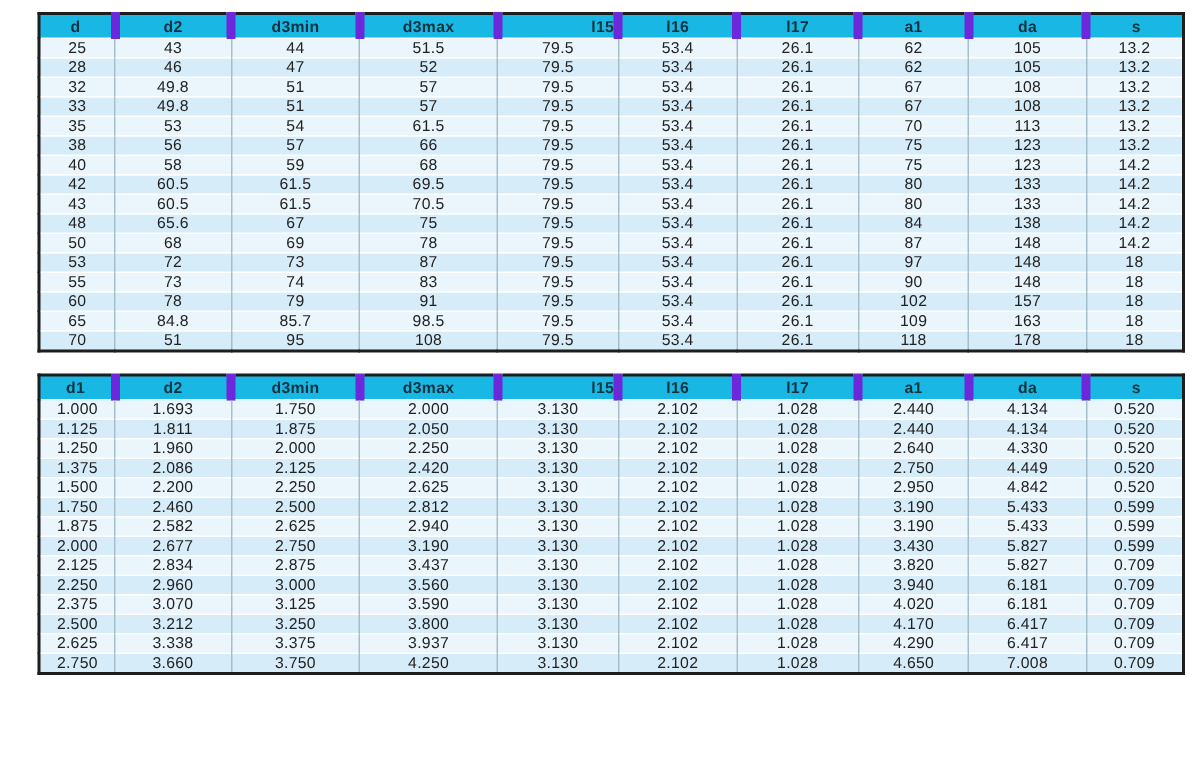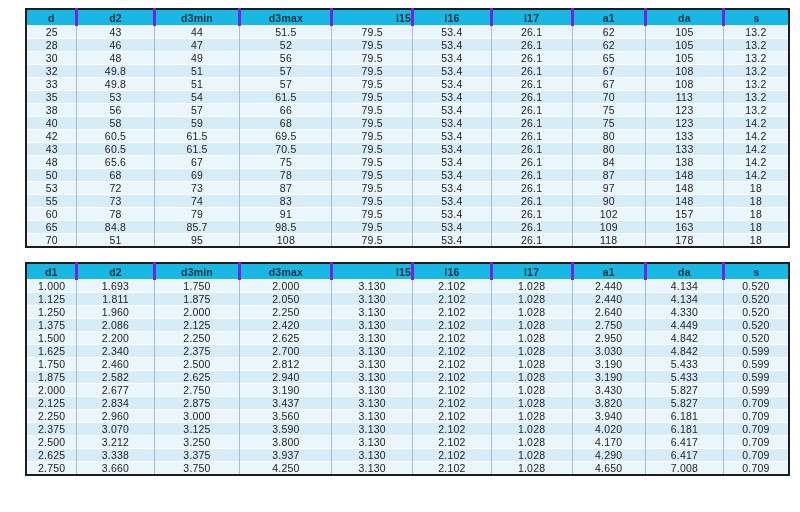--- a/index.html
+++ b/index.html
@@ -24,21 +24,21 @@
     margin: 0 0 14px 0;
   }
   table.spec-table th {
     background: #18b7e4;
     color: #10323f;
     font-size: 10.5px;
     font-weight: 700;
     height: 15px;
     padding: 0;
     text-align: center;
-    border-left: 3px solid #6d28d9;
+    border-left: 6px solid #6d28d9;
     letter-spacing: 0.2px;
   }
   table.spec-table th:first-child { border-left: none; }
   table.spec-table td {
     font-size: 10.5px;
     color: #222222;
     text-align: center;
     height: 12px;
     line-height: 12px;
     padding: 0;
@@ -100,32 +100,20 @@
           <td>47</td>
           <td>52</td>
           <td>79.5</td>
           <td>53.4</td>
           <td>26.1</td>
           <td>62</td>
           <td>105</td>
           <td>13.2</td>
         </tr>
         <tr>
-          <td>30</td>
-          <td>48</td>
-          <td>49</td>
-          <td>56</td>
-          <td>79.5</td>
-          <td>53.4</td>
-          <td>26.1</td>
-          <td>65</td>
-          <td>105</td>
-          <td>13.2</td>
-        </tr>
-        <tr>
           <td>32</td>
           <td>49.8</td>
           <td>51</td>
           <td>57</td>
           <td>79.5</td>
           <td>53.4</td>
           <td>26.1</td>
           <td>67</td>
           <td>108</td>
           <td>13.2</td>
@@ -358,32 +346,20 @@
           <td>2.250</td>
           <td>2.625</td>
           <td>3.130</td>
           <td>2.102</td>
           <td>1.028</td>
           <td>2.950</td>
           <td>4.842</td>
           <td>0.520</td>
         </tr>
         <tr>
-          <td>1.625</td>
-          <td>2.340</td>
-          <td>2.375</td>
-          <td>2.700</td>
-          <td>3.130</td>
-          <td>2.102</td>
-          <td>1.028</td>
-          <td>3.030</td>
-          <td>4.842</td>
-          <td>0.599</td>
-        </tr>
-        <tr>
           <td>1.750</td>
           <td>2.460</td>
           <td>2.500</td>
           <td>2.812</td>
           <td>3.130</td>
           <td>2.102</td>
           <td>1.028</td>
           <td>3.190</td>
           <td>5.433</td>
           <td>0.599</td>

